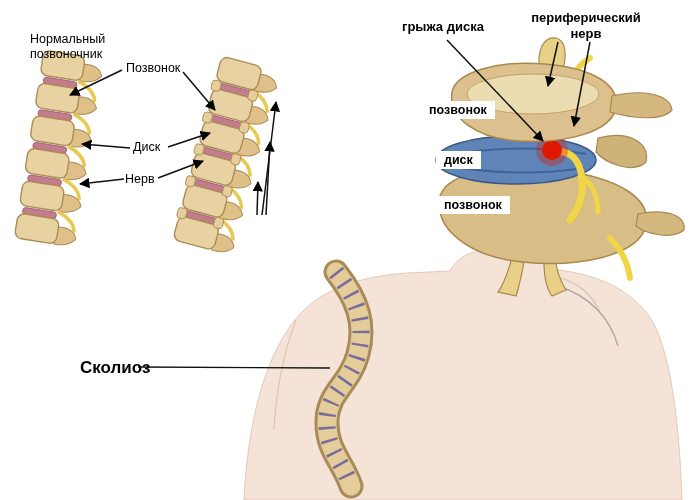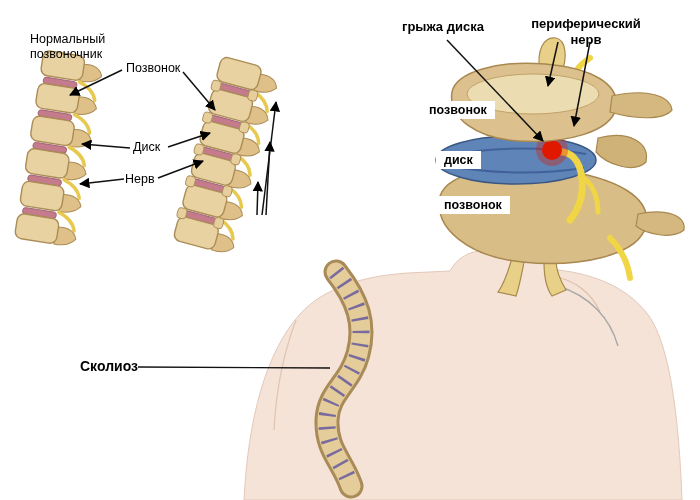--- a/index.html
+++ b/index.html
@@ -4,21 +4,21 @@
 <style>
   html,body{margin:0;padding:0;background:#ffffff;}
   .canvas{position:relative;width:700px;height:500px;background:#fff;overflow:hidden;
           font-family:"Liberation Sans",sans-serif;color:#000;}
   svg.art{position:absolute;left:0;top:0;}
   .lbl{position:absolute;font-size:12.5px;line-height:1.22;color:#000;white-space:pre-line;}
   .center{text-align:center;}
   .bold{font-weight:bold;font-size:13px;}
   .boxlabel{position:absolute;background:#ffffff;font-weight:bold;font-size:12.5px;
             padding:1px 8px;white-space:nowrap;line-height:1.3;}
-  .scol{font-weight:bold;font-size:14px;}
+  .scol{font-weight:bold;font-size:17px;}
 </style>
 </head>
 <body>
 
 <div class="canvas">
 
   <svg class="art" width="700" height="500" viewBox="0 0 700 500">
     <defs>
       <marker id="ah" viewBox="0 0 10 10" refX="9" refY="5" markerWidth="7" markerHeight="7" orient="auto-start-reverse">
         <path d="M0,0 L10,5 L0,10 z" fill="#000"></path>
@@ -122,20 +122,20 @@
     </g>
   </svg>
 
   <div class="lbl" style="left:30px;top:8px;margin-top:24px;">Нормальный
 позвоночник</div>
   <div class="lbl" style="left:126px;top:61px;">Позвонок</div>
   <div class="lbl" style="left:133px;top:140px;">Диск</div>
   <div class="lbl" style="left:125px;top:172px;">Нерв</div>
 
   <div class="lbl bold" style="left:402px;top:19px;">грыжа диска</div>
-  <div class="lbl bold center" style="left:516px;top:16px;width:140px;">периферический
+  <div class="lbl bold center" style="left:516px;top:10px;width:140px;">периферический
 нерв</div>
   <div class="boxlabel" style="left:421px;top:101px;">позвонок</div>
   <div class="boxlabel" style="left:436px;top:151px;">диск</div>
   <div class="boxlabel" style="left:436px;top:196px;">позвонок</div>
 
   <div class="lbl scol" style="left:80px;top:358px;">Сколиоз</div>
 </div>
 
 </body></html>

